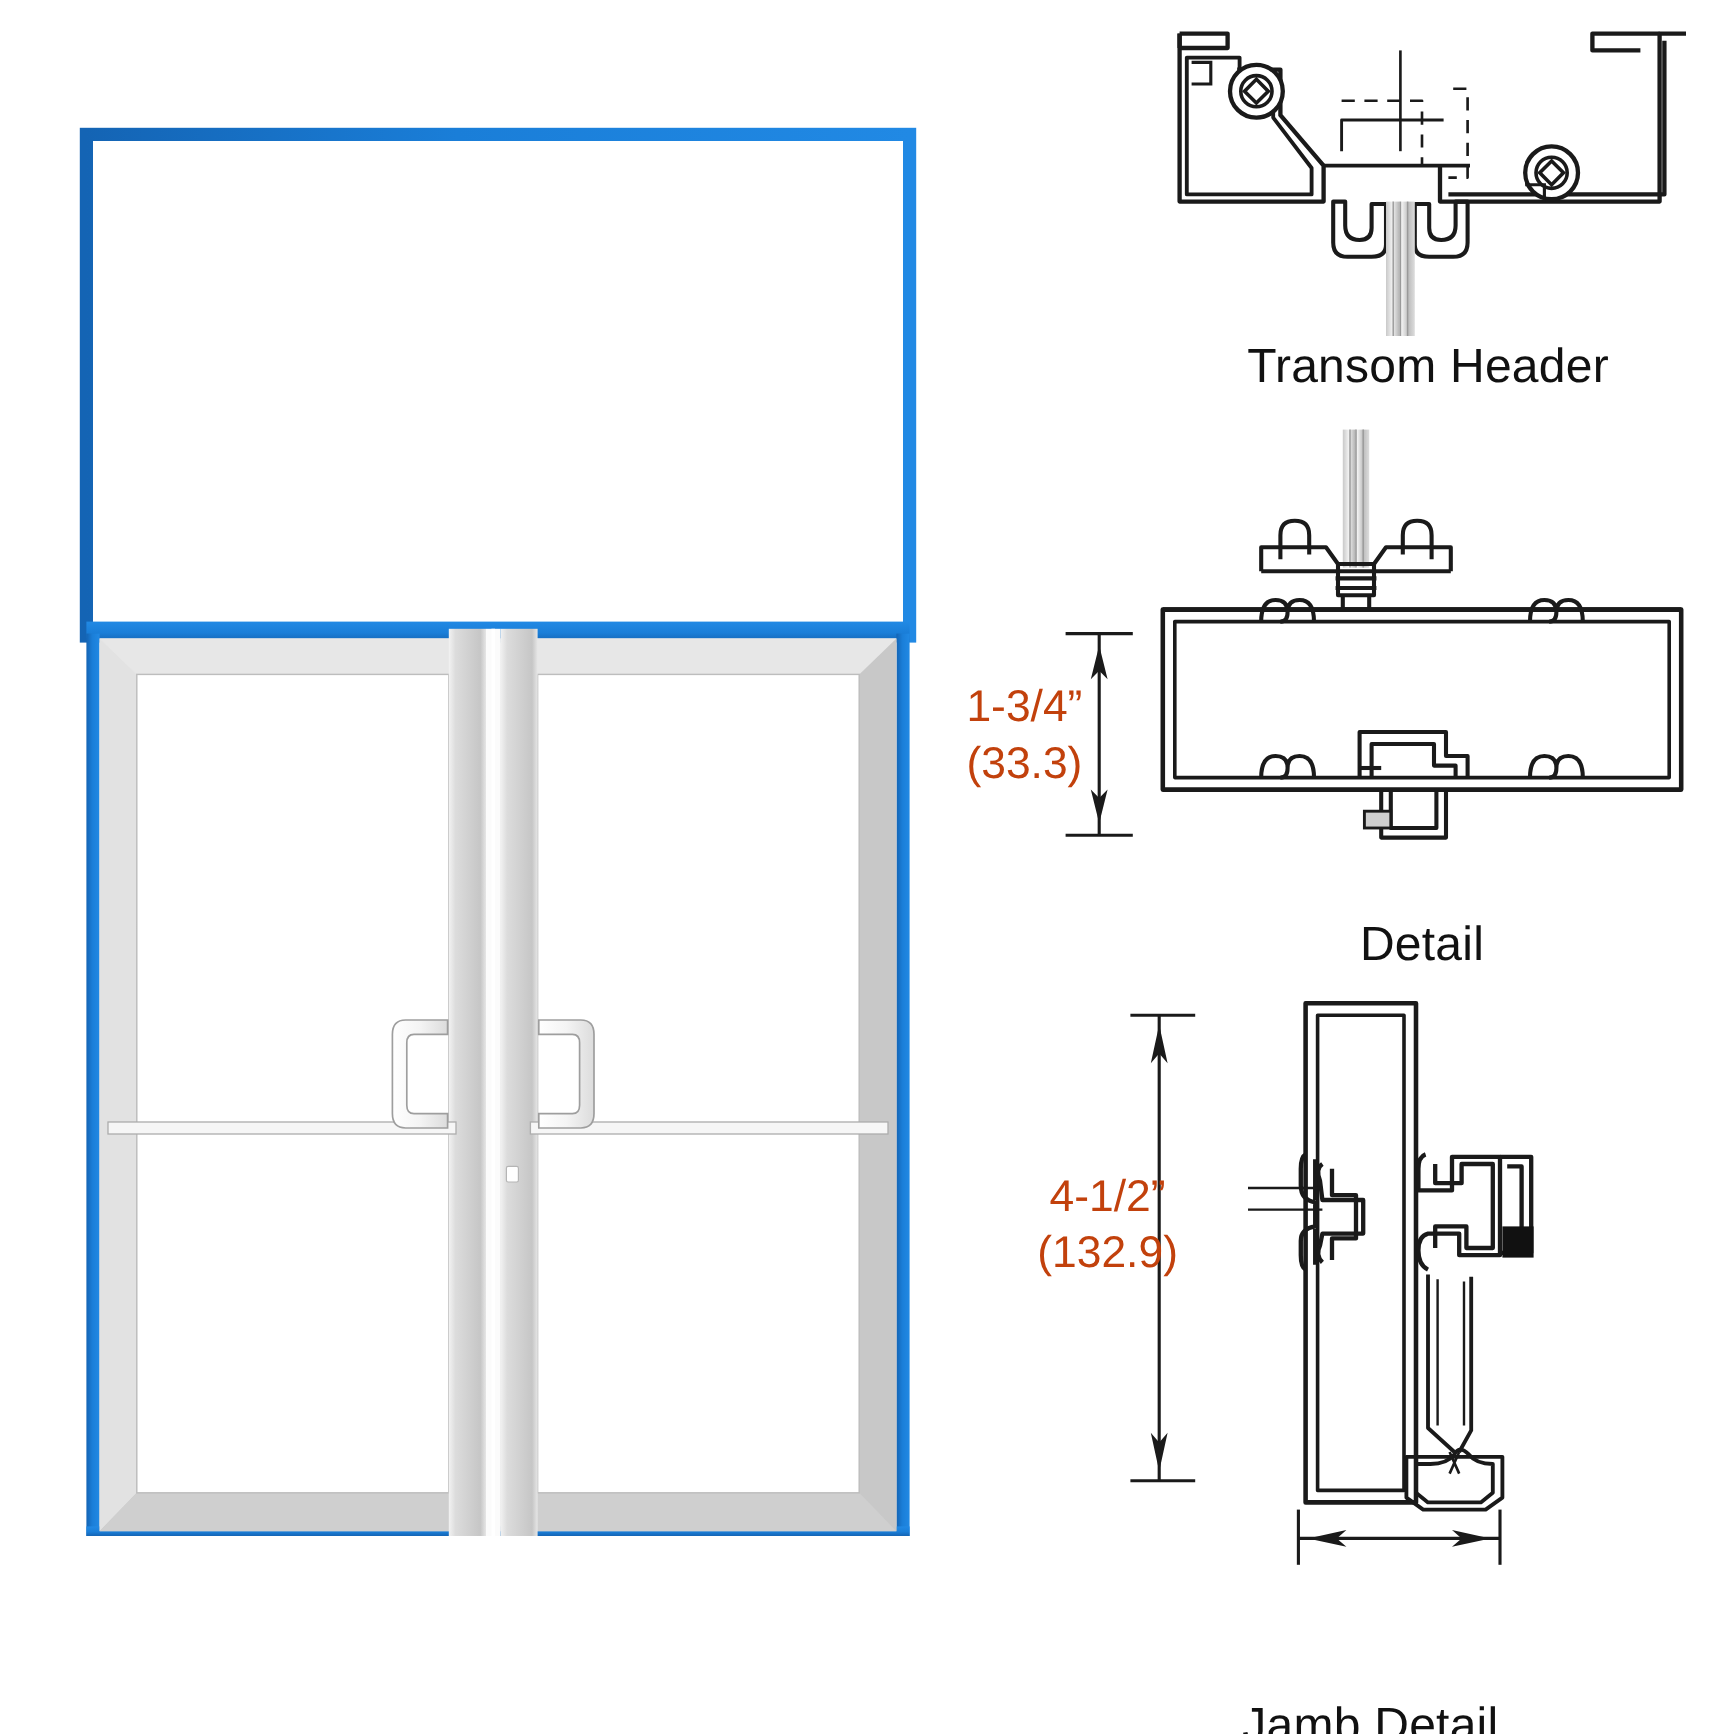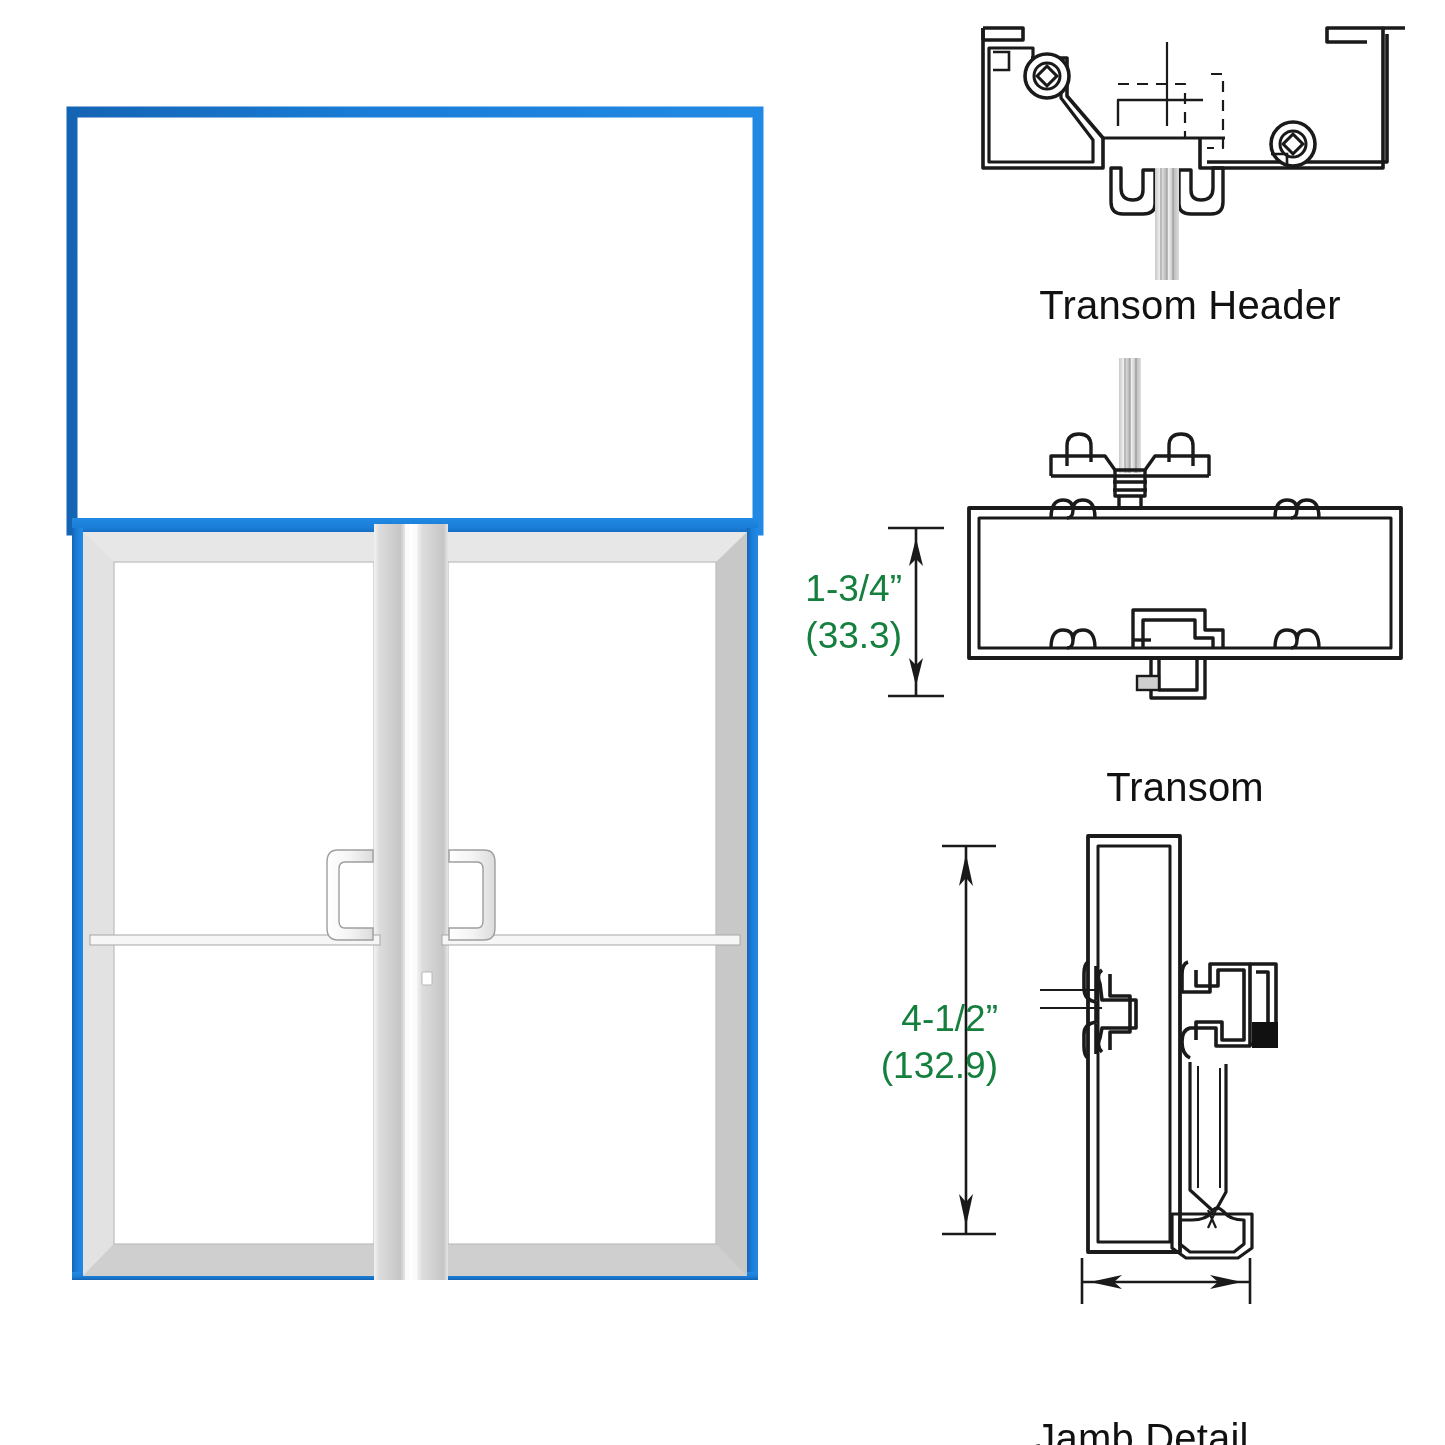--- a/index.html
+++ b/index.html
@@ -43,21 +43,21 @@
     letter-spacing: 0.2px;
     white-space: nowrap;
     text-align: center;
   }
 
   .dim-text {
     position: absolute;
     font-family: "Liberation Sans", sans-serif;
     font-size: 37px;
     font-weight: 400;
-    color: #15803d;
+    color: #c2410c;
     white-space: nowrap;
     line-height: 1.28;
     text-align: center;
   }
 
   svg { display: block; overflow: visible; }
 </style>
 </head>
 <body>
 
@@ -288,21 +288,21 @@
       <polygon points="28,16 21,44 28,37 35,44" fill="#1a1a1a"></polygon>
       <polygon points="28,164 21,136 28,143 35,136" fill="#1a1a1a"></polygon>
     </svg>
   </div>
 
   <div class="dim-text" style="left:790px; top:565px; width:112px; text-align:right;">
     <span>1-3/4”</span><br>
     <span>(33.3)</span>
   </div>
 
-  <div class="detail-label" style="left:980px; top:765px; width:410px;">Transom</div>
+  <div class="detail-label" style="left:980px; top:765px; width:410px;">Detail</div>
 
   <div class="panel" style="left:1040px; top:832px; width:330px; height:452px;">
     <svg width="330" height="452" viewBox="0 0 330 452">
       <g fill="none" stroke="#1a1a1a" stroke-width="3.6" stroke-linejoin="round">
 
         <path d="M48,4 L48,420 L140,420 L140,4 Z" stroke-width="3.8"></path>
         <path d="M58,14 L58,410 L130,410 L130,14 Z" stroke-width="3"></path>
 
         <path d="M48,130 Q44,132 44,142 L44,156 Q44,168 56,170 L56,190
                  Q44,192 44,202 L44,214 Q44,224 48,226"></path>
@@ -341,21 +341,21 @@
       <g stroke="#1a1a1a" stroke-width="2.6">
         <line x1="4" y1="6" x2="58" y2="6"></line>
         <line x1="4" y1="394" x2="58" y2="394"></line>
         <line x1="28" y1="6" x2="28" y2="394"></line>
       </g>
       <polygon points="28,14 21,46 28,38 35,46" fill="#1a1a1a"></polygon>
       <polygon points="28,386 21,354 28,362 35,354" fill="#1a1a1a"></polygon>
     </svg>
   </div>
 
-  <div class="dim-text" style="left:848px; top:995px; width:150px; text-align:right;">
+  <div class="dim-text" style="left:848px; top:973px; width:150px; text-align:center;">
     <span>4-1/2”</span><br>
     <span>(132.9)</span>
   </div>
 
   <div class="panel" style="left:1076px; top:1258px; width:180px; height:50px;">
     <svg width="180" height="50" viewBox="0 0 180 50">
       <g stroke="#1a1a1a" stroke-width="2.6">
         <line x1="6" y1="0" x2="6" y2="46"></line>
         <line x1="174" y1="0" x2="174" y2="46"></line>
         <line x1="6" y1="24" x2="174" y2="24"></line>

